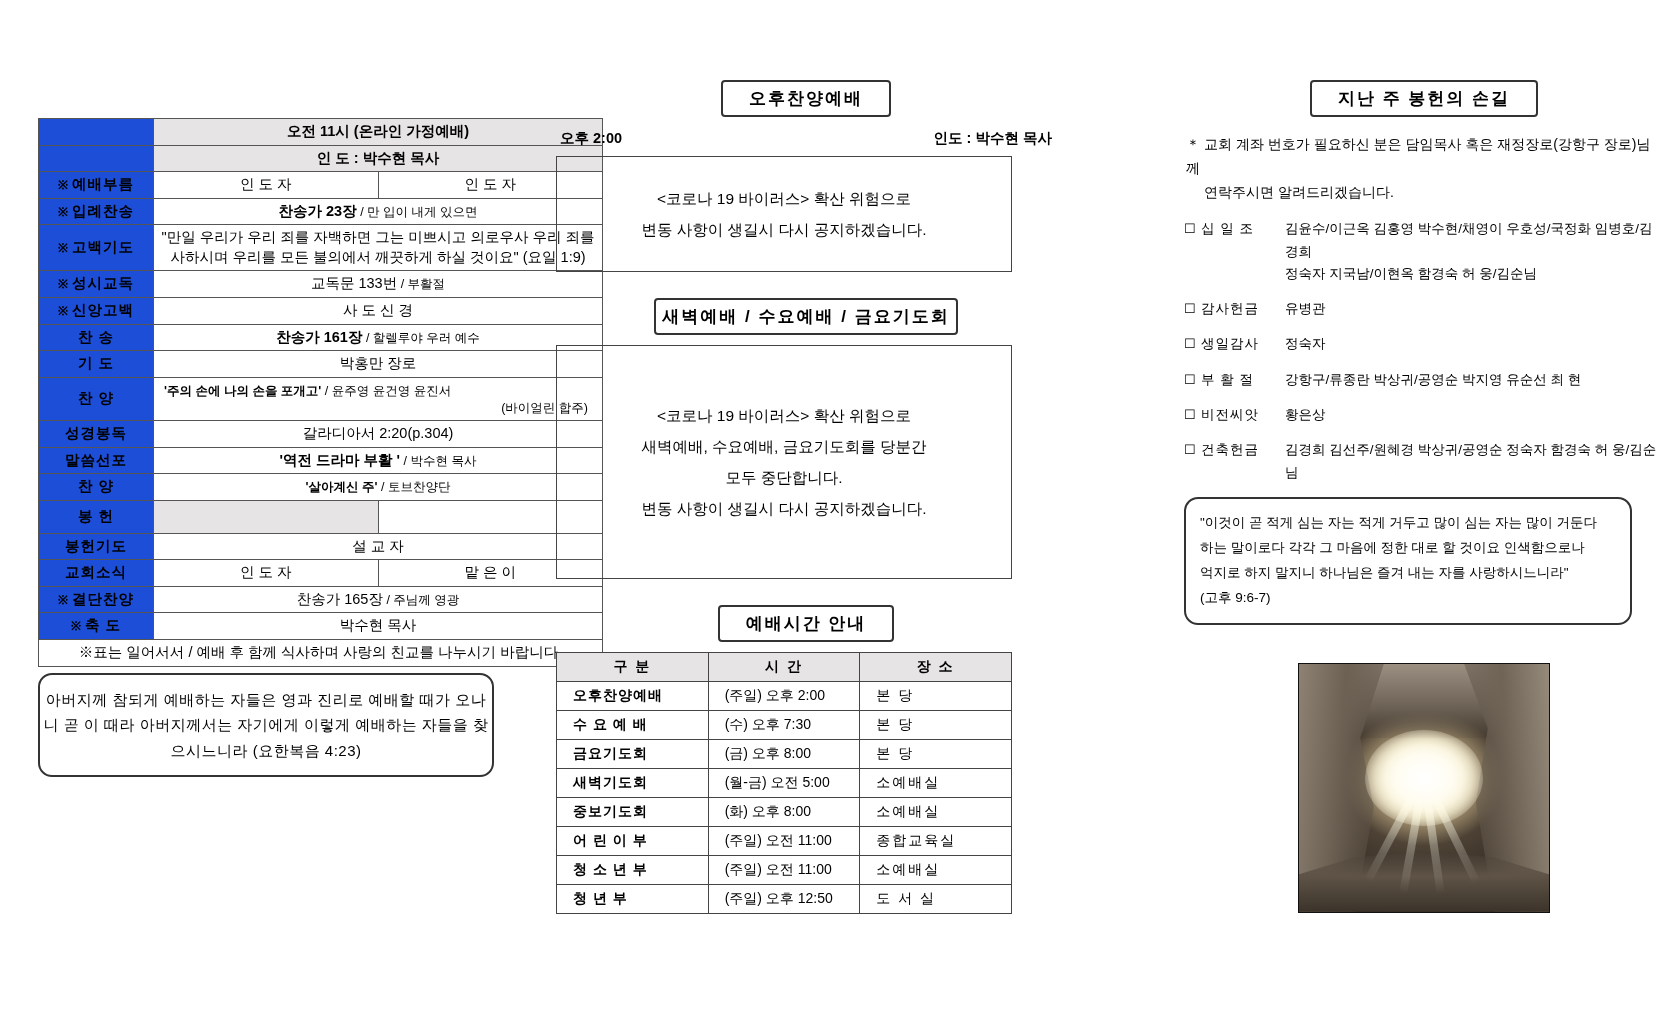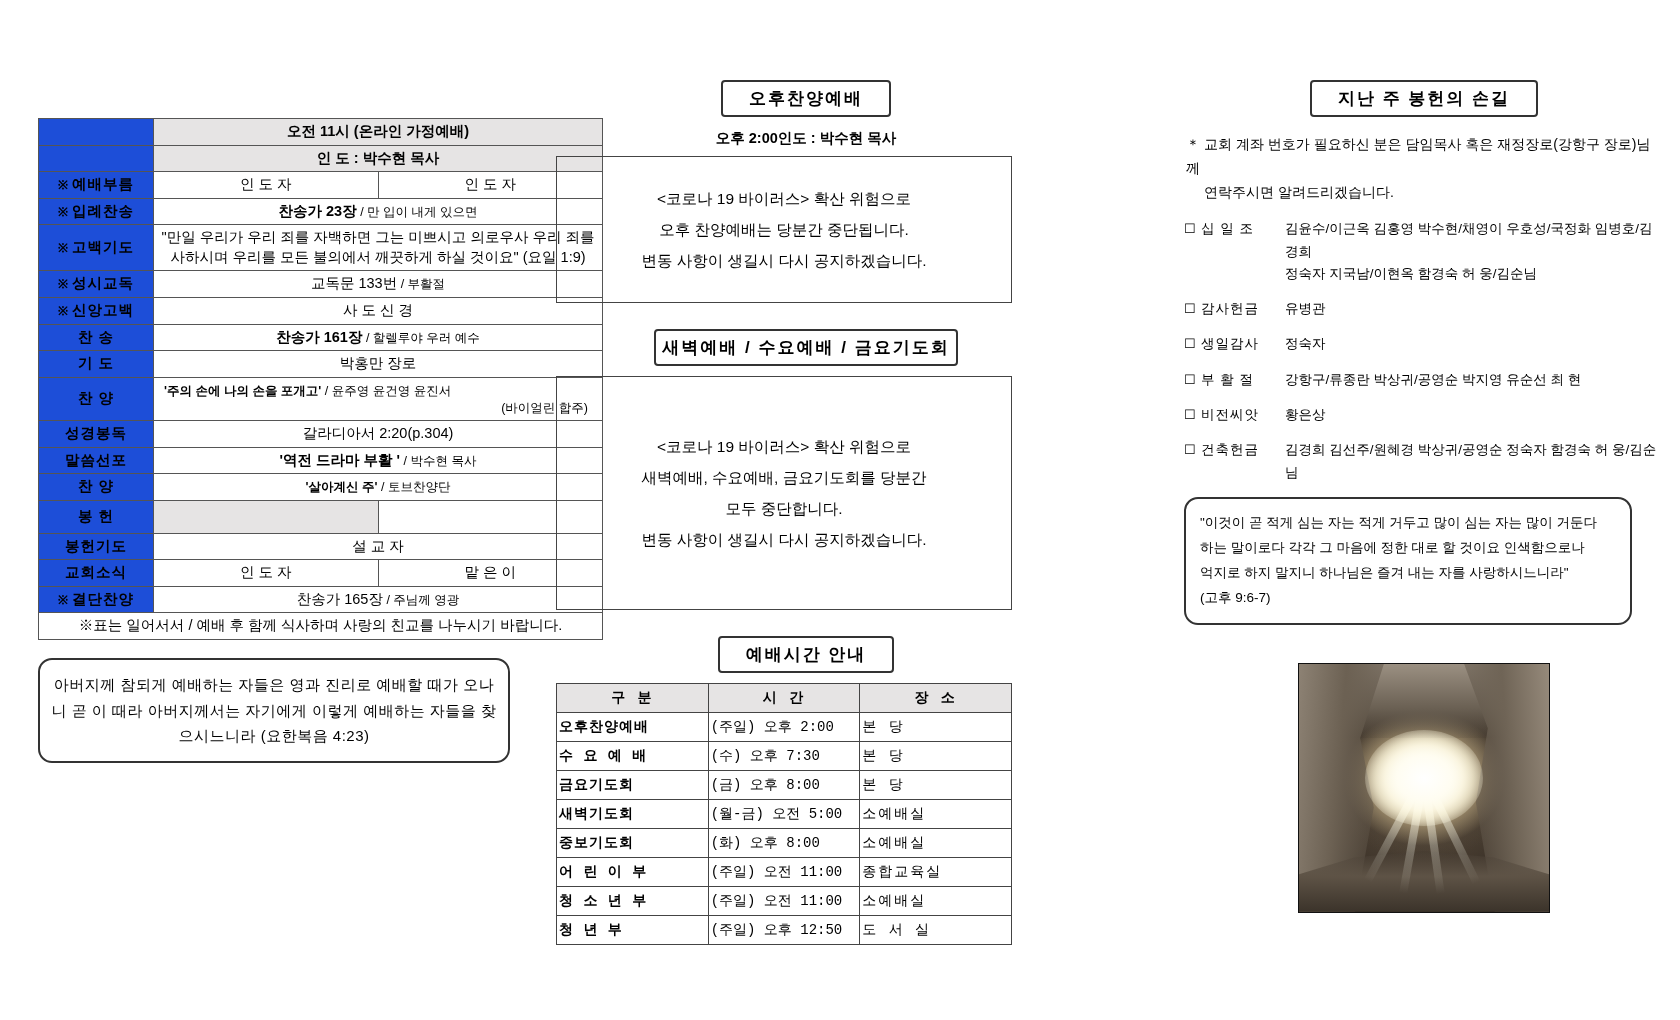--- a/index.html
+++ b/index.html
@@ -50,24 +50,24 @@
   .small { font-size: 12.5px; }
   .confess { font-size: 11.5px; text-align: left; padding: 4px 6px; line-height: 1.5; }
   td.blank { height: 26px; }
   .note-row td {
     border: 1px solid #555;
     text-align: left;
     padding: 5px 6px;
     font-size: 13px;
   }
   .verse-box {
-    margin-top: 18px;
+    margin-top: 6px;
     border: 2px solid #333;
     border-radius: 14px;
-    padding: 12px 10px;
+    padding: 12px 2px;
     font-size: 15px;
     line-height: 1.7;
     text-align: center;
     letter-spacing: 0.5px;
     width: 448px;
   }
 
   
   #center-col { left: 556px; top: 80px; width: 500px; }
 
@@ -78,21 +78,21 @@
     padding: 5px 26px;
     font-size: 17px;
     font-weight: bold;
     letter-spacing: 2px;
     background: #fff;
   }
   .title-center { text-align: center; }
 
   .subline {
     display: flex;
-    justify-content: center;
+    justify-content: space-between;
     font-size: 14.5px;
     font-weight: bold;
     margin: 12px 4px 8px 4px;
   }
   .notice-box {
     border: 1px solid #444;
     width: 456px;
     box-sizing: border-box;
     padding: 26px 10px;
     text-align: center;
@@ -103,23 +103,22 @@
 
   table.schedule {
     border-collapse: collapse;
     width: 456px;
     table-layout: fixed;
     margin-top: 10px;
   }
   table.schedule th, table.schedule td {
     border: 1px solid #444;
     font-size: 14px;
-    padding: 3px 2px;
+    padding: 3px 16px;
     height: 22px;
-    font-family: Liberation Mono, monospace;
   }
   table.schedule th {
     background: #e6e4e4;
     font-weight: bold;
     letter-spacing: 2px;
   }
   table.schedule td.c1 { font-weight: bold; letter-spacing: 1px; width: 140px; }
   table.schedule td.c2 { width: 200px; }
   table.schedule td.c3 { width: 116px; letter-spacing: 2px; }
 
@@ -300,20 +299,24 @@
       <td class="label"><span>교회소식</span></td>
       <td>인 도 자</td>
       <td>맡 은 이</td>
     </tr>
 
     <tr>
       <td class="label"><span class="star">※</span><span>결단찬양</span></td>
       <td colspan="2"><span>찬송가 165장</span><span class="small"> / 주님께 영광</span></td>
     </tr>
 
+    <tr>
+      <td class="label"><span class="star">※</span><span>축    도</span></td>
+      <td colspan="2">박수현 목사</td>
+    </tr>
 
     <tr class="note-row">
       <td colspan="3">※표는 일어서서 / 예배 후 함께 식사하며 사랑의 친교를 나누시기 바랍니다.</td>
     </tr>
   </tbody>
     </table>
 
   <div class="verse-box">아버지께 참되게 예배하는 자들은 영과 진리로 예배할 때가 오나니 곧 이 때라 아버지께서는 자기에게 이렇게 예배하는 자들을 찾으시느니라 (요한복음 4:23)</div>
 </div>
 
@@ -322,21 +325,20 @@
     <span class="section-title">오후찬양예배</span>
   </div>
 
   <div class="subline">
     <span>오후 2:00</span>
     <span>인도 : 박수현 목사</span>
   </div>
 
   <div class="notice-box">
     <div>&lt;코로나 19 바이러스&gt; 확산 위험으로</div>
-    <div>오후 찬양예배는 당분간 중단됩니다.</div>
     <div>변동 사항이 생길시 다시 공지하겠습니다.</div>
   </div>
 
   <div class="title-center" style="margin-top:26px;">
     <span class="section-title" style="padding:5px 6px;">새벽예배 / 수요예배 / 금요기도회</span>
   </div>
 
   <div class="notice-box tall" style="margin-top:10px;">
     <div>&lt;코로나 19 바이러스&gt; 확산 위험으로</div>
     <div>새벽예배, 수요예배, 금요기도회를 당분간</div>

